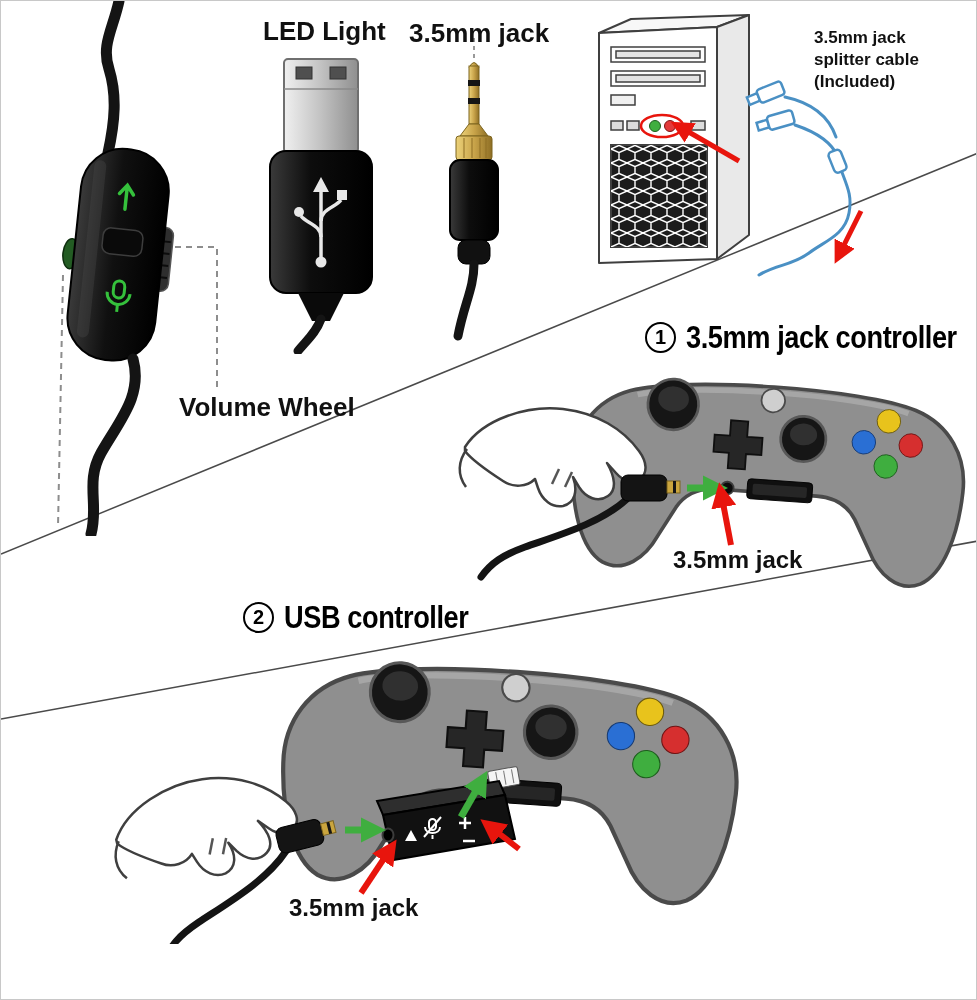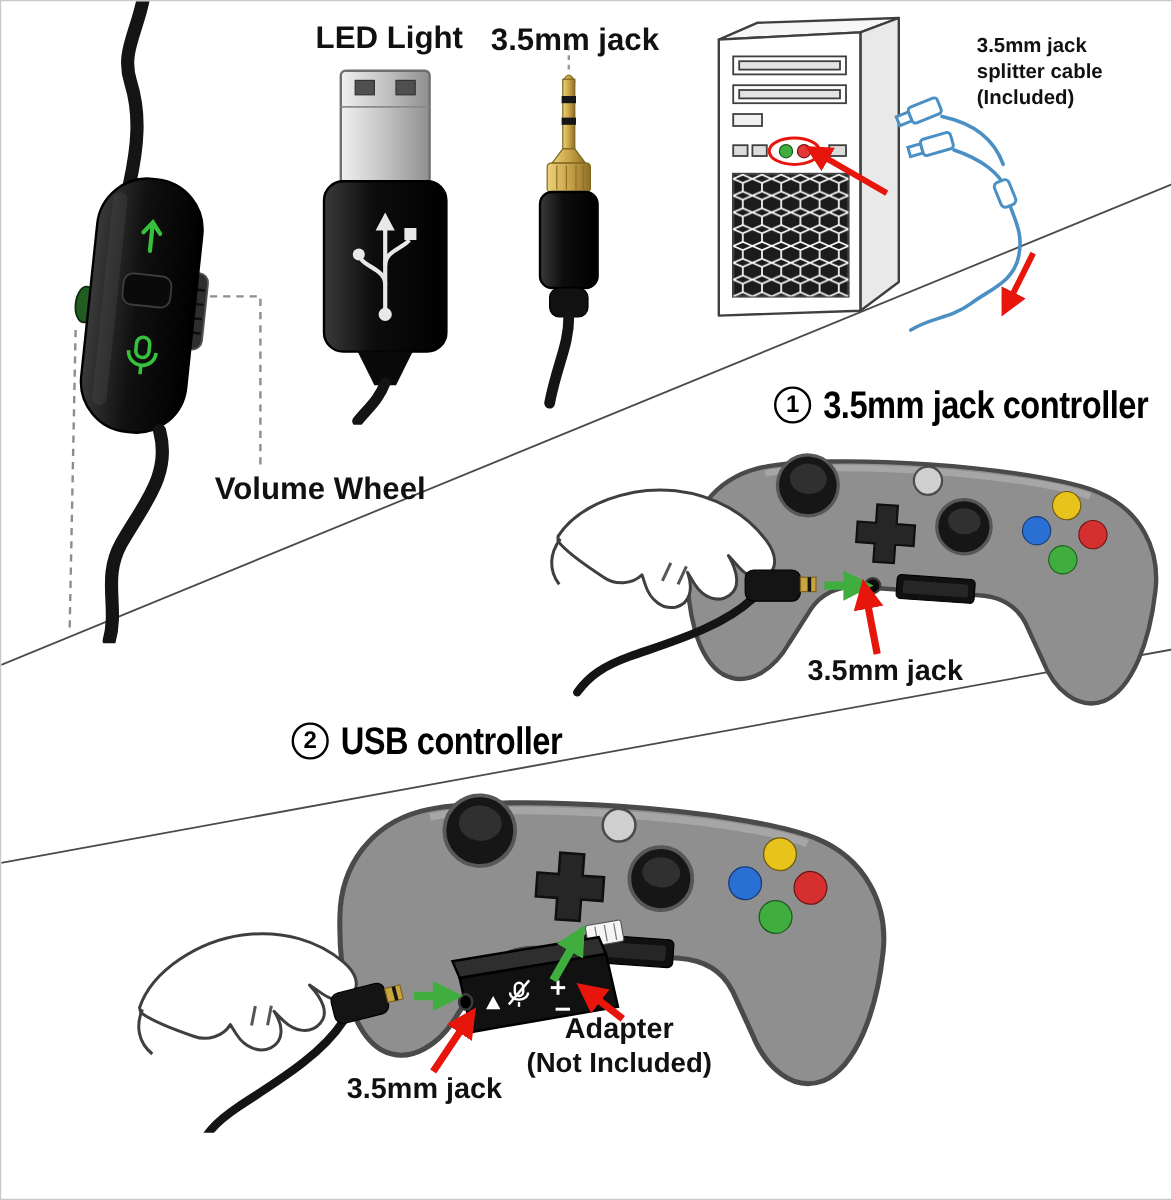--- a/index.html
+++ b/index.html
@@ -311,18 +311,14 @@
     <div class="circ">1</div>
     <div class="h-title">3.5mm jack controller</div>
   </div>
   <div class="abs lbl lbl-md" style="left:672px;top:545px">3.5mm jack</div>
 
   <div class="abs heading" style="left:242px;top:598px">
     <div class="circ">2</div>
     <div class="h-title">USB controller</div>
   </div>
   <div class="abs lbl lbl-md" style="left:288px;top:893px">3.5mm jack</div>
-  <div class="abs lbl lbl-md center" style="left:415px;top:843px;width:200px">
-    <div>Adapter</div>
-    <div style="font-size:23px">(Not Included)</div>
-  </div>
 
 </div>
 
 </body></html>

